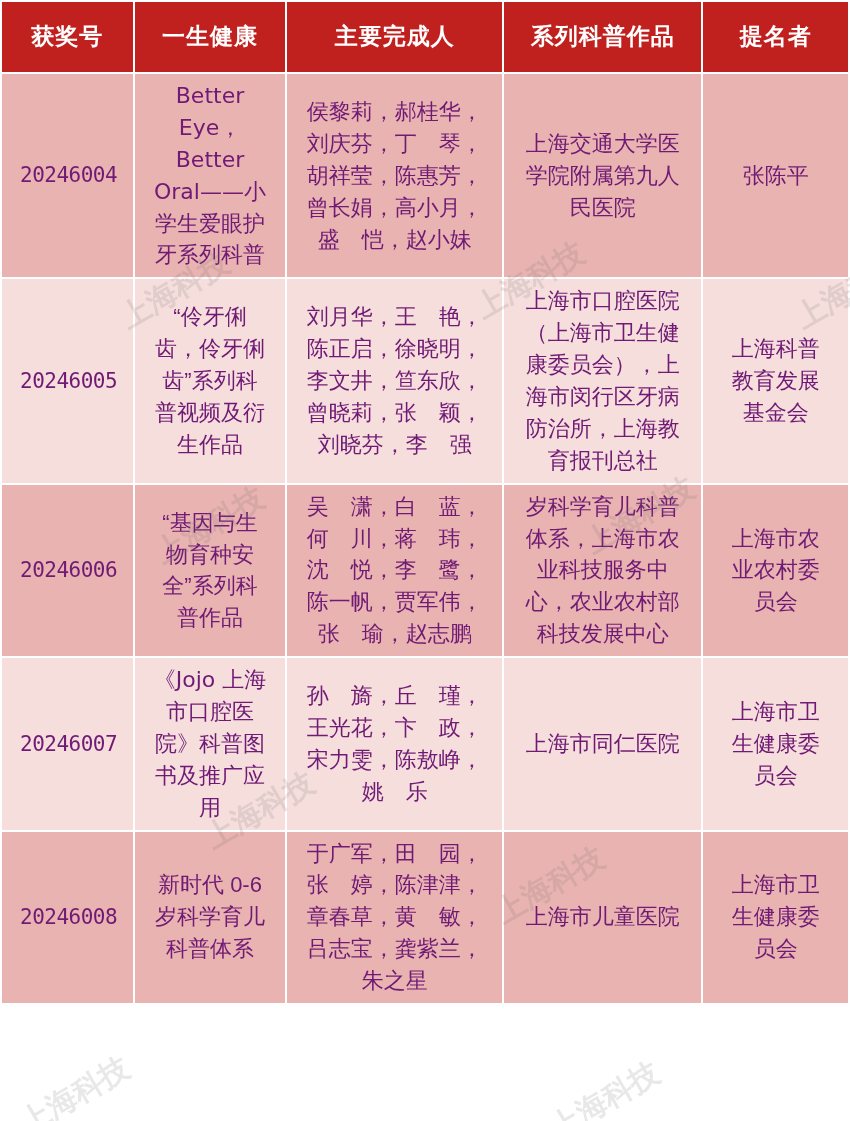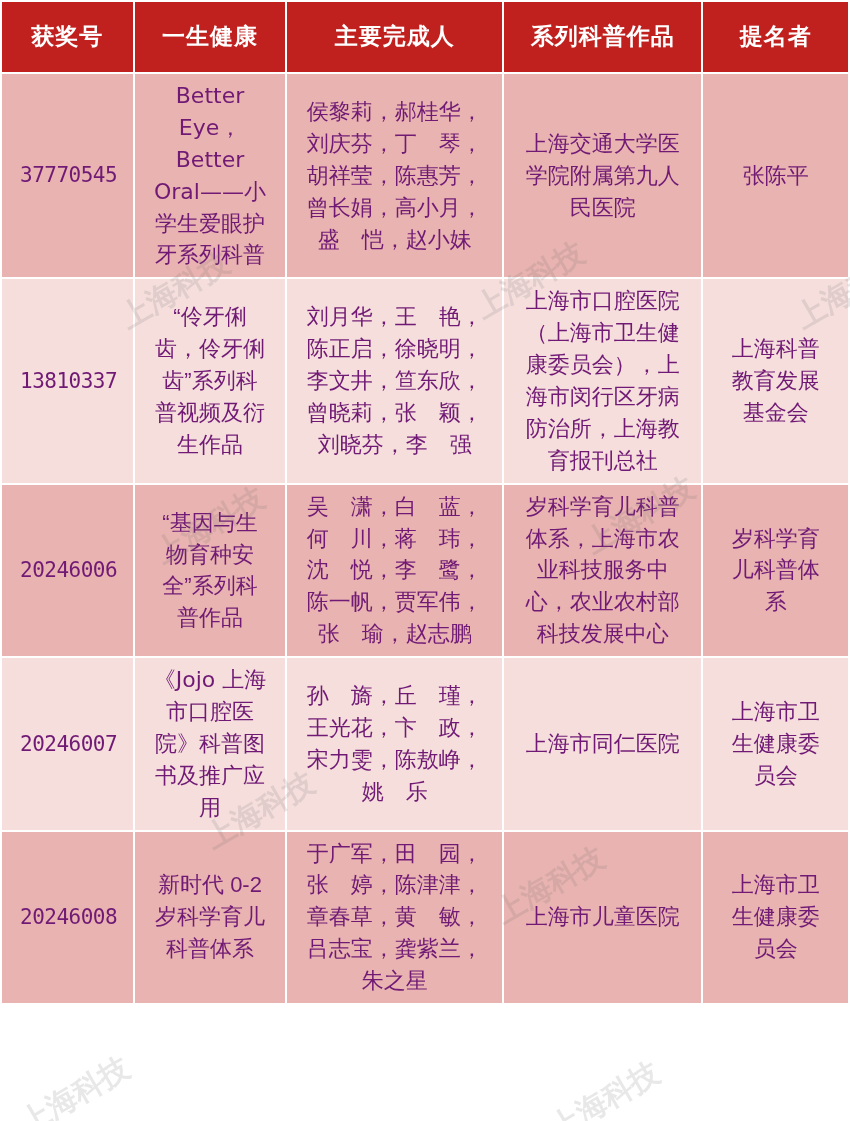--- a/index.html
+++ b/index.html
@@ -102,50 +102,50 @@
       <tr>
         <th>获奖号</th>
         <th>一生健康</th>
         <th>主要完成人</th>
         <th>系列科普作品</th>
         <th>提名者</th>
       </tr>
     </thead>
     <tbody>
       <tr class="row-dark">
-        <td class="cell-id">37770545</td>
+        <td class="cell-id">20246004</td>
         <td class="cell-name mono-ish">Better Eye，Better Oral——小学生爱眼护牙系列科普</td>
         <td class="cell-people">侯黎莉，郝桂华，刘庆芬，丁　琴，胡祥莹，陈惠芳，曾长娟，高小月，盛　恺，赵小妹</td>
         <td class="cell-unit">上海交通大学医学院附属第九人民医院</td>
         <td class="cell-nom">张陈平</td>
       </tr>
       <tr class="row-light">
-        <td class="cell-id">13810337</td>
+        <td class="cell-id">20246005</td>
         <td class="cell-name">“伶牙俐齿，伶牙俐齿”系列科普视频及衍生作品</td>
         <td class="cell-people">刘月华，王　艳，陈正启，徐晓明，李文井，笪东欣，曾晓莉，张　颖，刘晓芬，李　强</td>
         <td class="cell-unit">上海市口腔医院（上海市卫生健康委员会），上海市闵行区牙病防治所，上海教育报刊总社</td>
         <td class="cell-nom">上海科普教育发展基金会</td>
       </tr>
       <tr class="row-dark">
         <td class="cell-id">20246006</td>
         <td class="cell-name">“基因与生物育种安全”系列科普作品</td>
         <td class="cell-people">吴　潇，白　蓝，何　川，蒋　玮，沈　悦，李　鹭，陈一帆，贾军伟，张　瑜，赵志鹏</td>
         <td class="cell-unit">岁科学育儿科普体系，上海市农业科技服务中心，农业农村部科技发展中心</td>
-        <td class="cell-nom">岁科学育儿科普体系</td>
+        <td class="cell-nom">上海市农业农村委员会</td>
       </tr>
       <tr class="row-light">
         <td class="cell-id">20246007</td>
         <td class="cell-name mono-ish">《Jojo 上海市口腔医院》科普图书及推广应用</td>
         <td class="cell-people">孙　旖，丘　瑾，王光花，卞　政，宋力雯，陈敖峥，姚　乐</td>
         <td class="cell-unit">上海市同仁医院</td>
         <td class="cell-nom">上海市卫生健康委员会</td>
       </tr>
       <tr class="row-dark">
         <td class="cell-id">20246008</td>
-        <td class="cell-name">新时代 0-2 岁科学育儿科普体系</td>
+        <td class="cell-name">新时代 0-6 岁科学育儿科普体系</td>
         <td class="cell-people">于广军，田　园，张　婷，陈津津，章春草，黄　敏，吕志宝，龚紫兰，朱之星</td>
         <td class="cell-unit">上海市儿童医院</td>
         <td class="cell-nom">上海市卫生健康委员会</td>
       </tr>
     </tbody>
   </table>
 
   <div class="watermark-layer">
     <div class="wm" style="left:115px; top:270px;">上海科技</div>
     <div class="wm" style="left:470px; top:260px;">上海科技</div>

